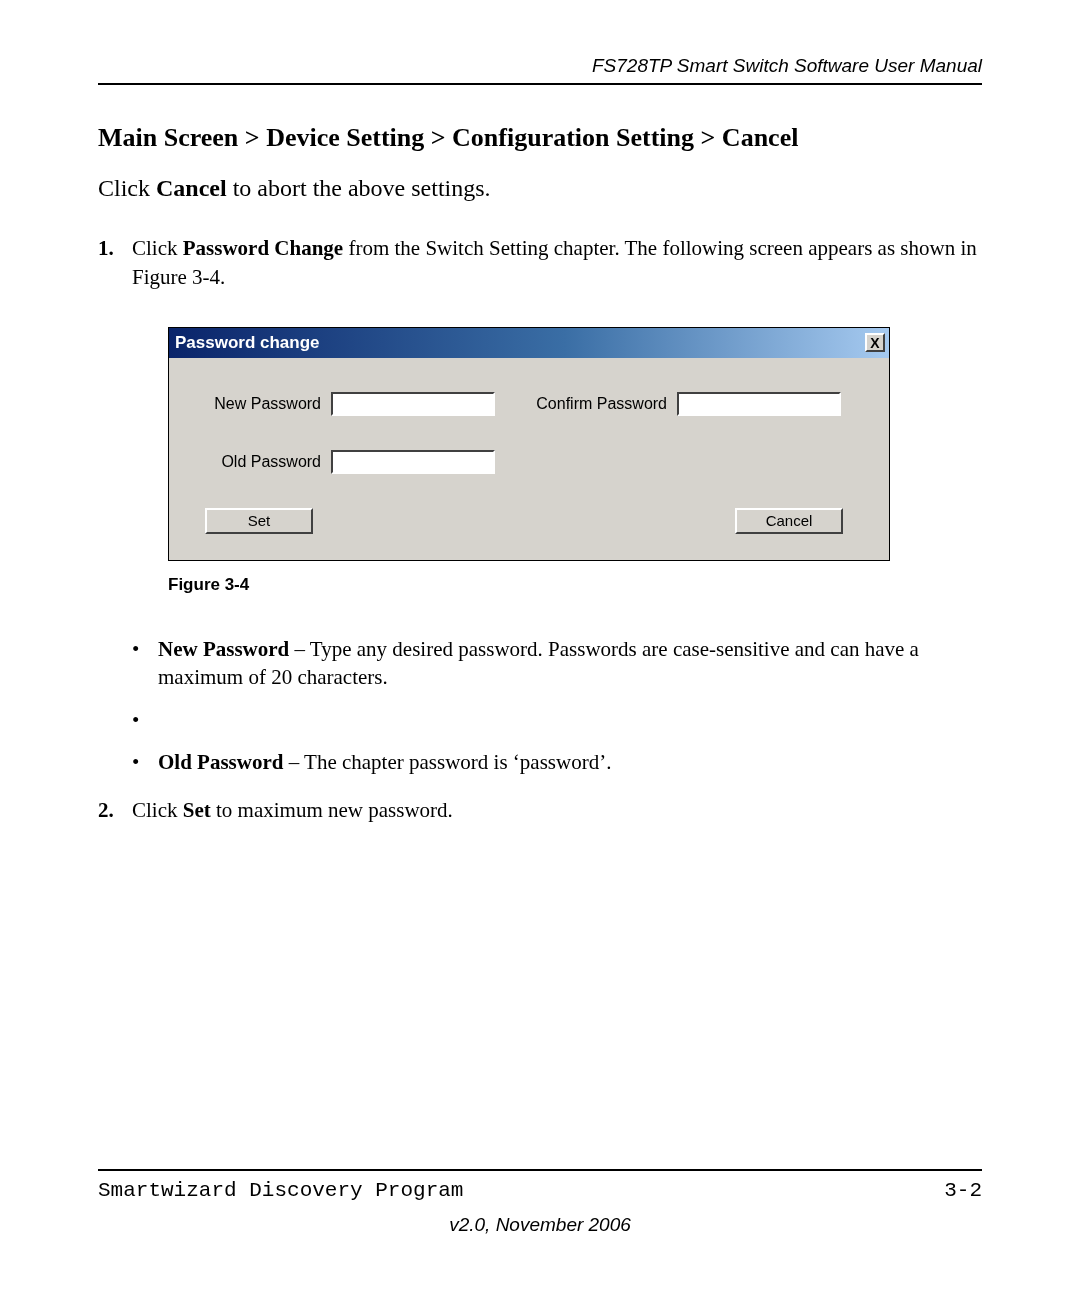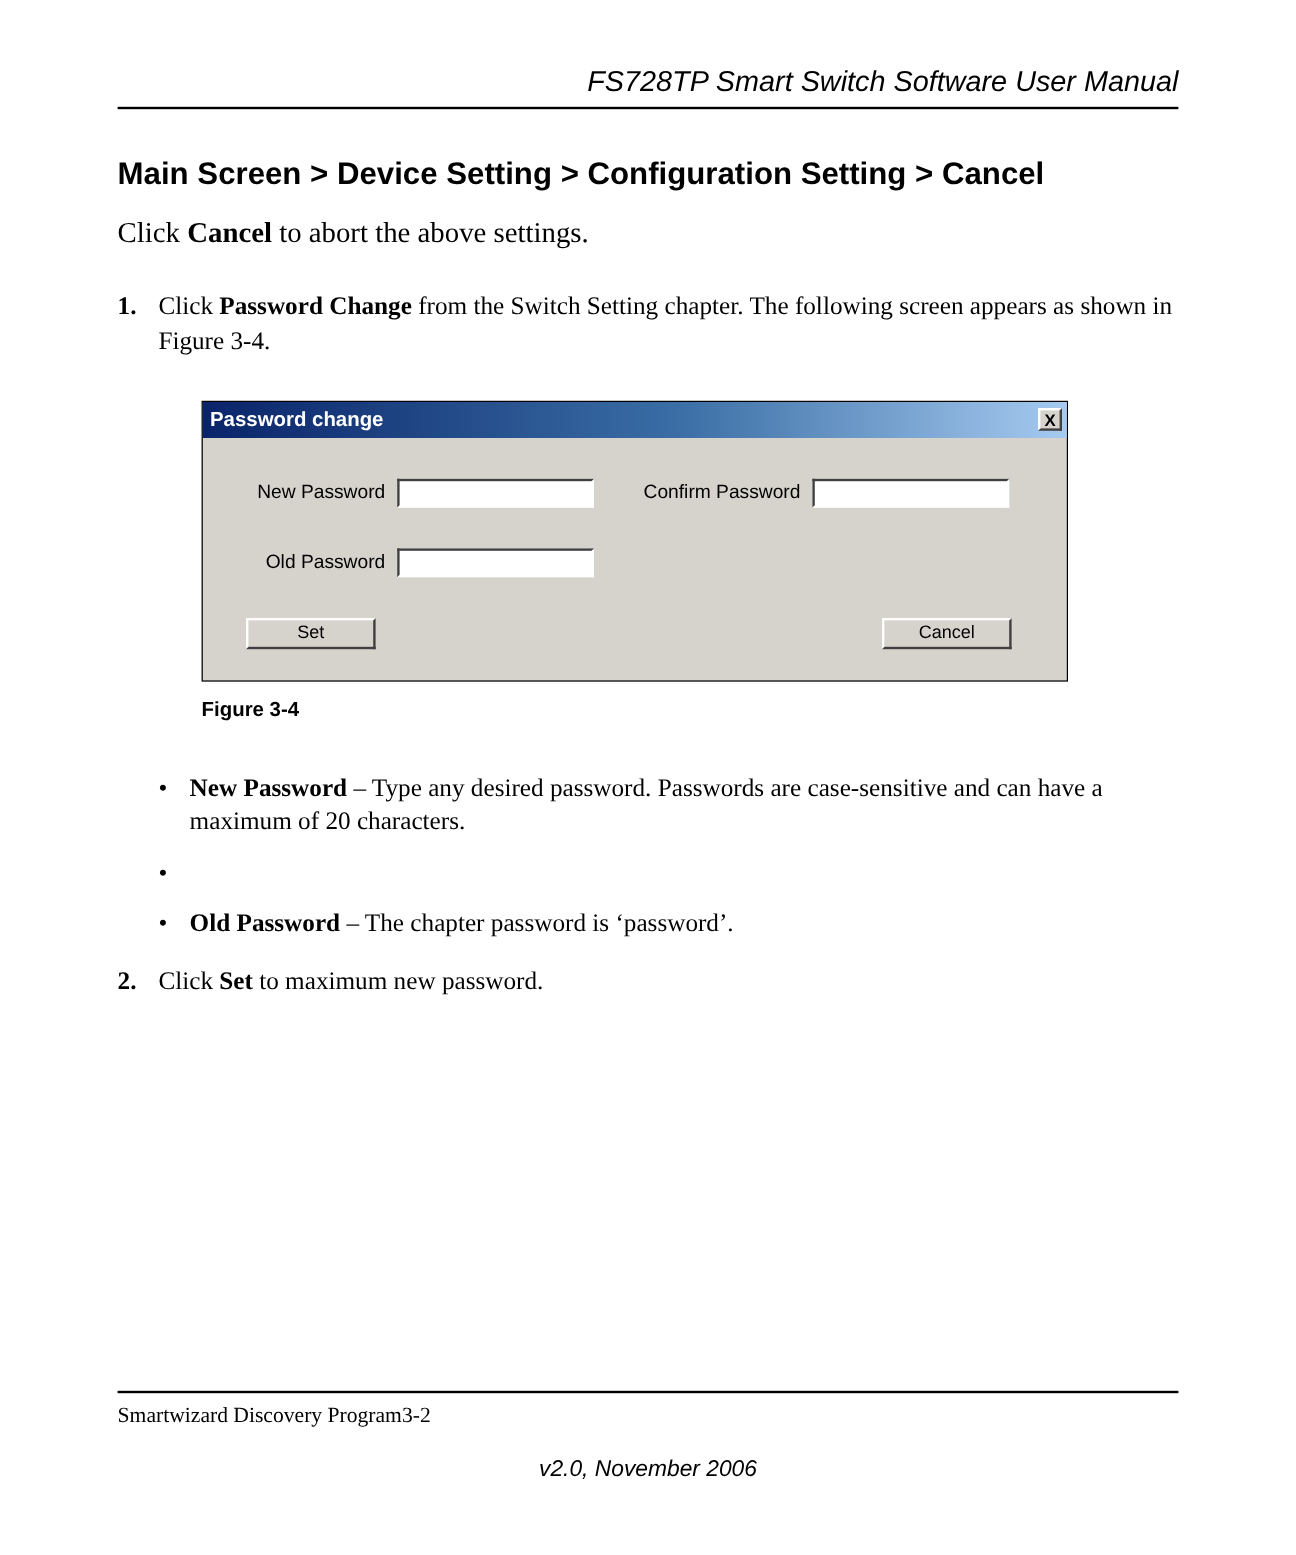--- a/index.html
+++ b/index.html
@@ -15,31 +15,31 @@
   }
   .page {
     padding: 55px 98px 0 98px;
     box-sizing: border-box;
     height: 100%;
     position: relative;
   }
   .header-right {
     text-align: right;
     font-style: italic;
-    font-size: 24px;
+    font-size: 19px;
     font-family: Arial, Helvetica, sans-serif;
     margin-bottom: 6px;
   }
   .hr-top {
     border: none;
     border-top: 2px solid #000;
     margin: 0 0 38px 0;
   }
   .h2 {
-    font-family: Liberation Sans, sans-serif;
+    font-family: Liberation Serif, serif;
     font-weight: bold;
     font-size: 26px;
     margin: 0 0 20px 0;
   }
   .para {
     font-size: 24px;
     margin: 0 0 30px 0;
     line-height: 1.3;
   }
   .ol-item {
@@ -161,28 +161,29 @@
     right: 98px;
     bottom: 60px;
   }
   .hr-bot {
     border: none;
     border-top: 2px solid #000;
     margin: 0 0 8px 0;
   }
   .footer-row {
     display: flex;
-    font-size: 18px;
-    font-family: Liberation Serif, serif;
+    justify-content: space-between;
+    font-size: 21px;
+    font-family: Liberation Mono, monospace;
   }
   .footer-ver {
     text-align: center;
     font-style: italic;
     font-size: 19px;
-    margin-top: 24px;
+    margin-top: 12px;
     font-family: Arial, Helvetica, sans-serif;
   }
 </style>
 </head>
 <body>
 
 <div class="page">
   <div class="header-right">FS728TP Smart Switch Software User Manual</div>
   <hr class="hr-top">
 

